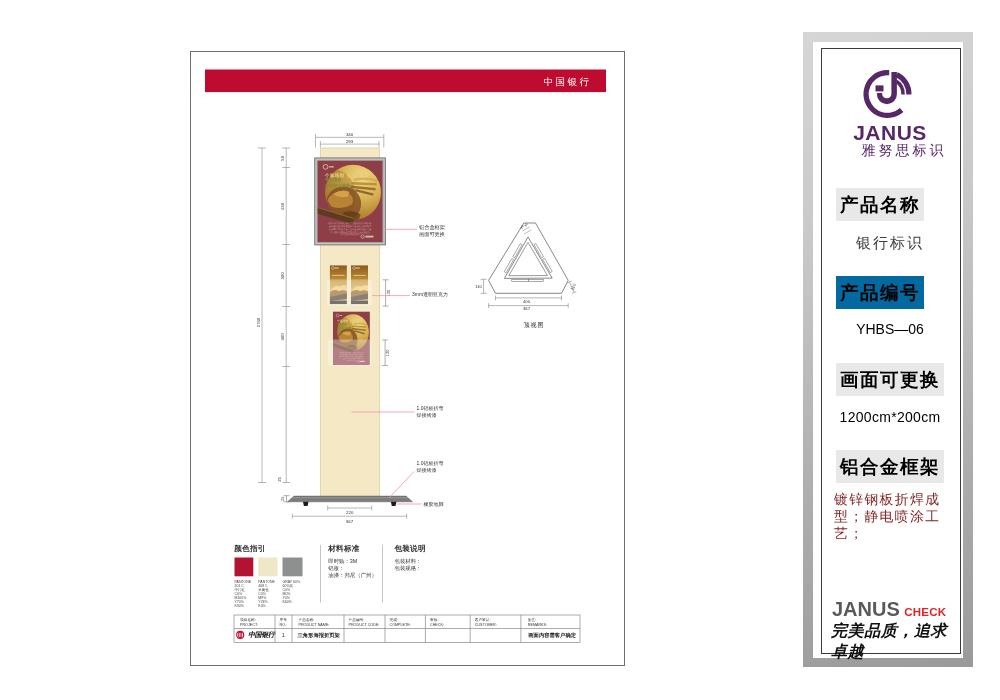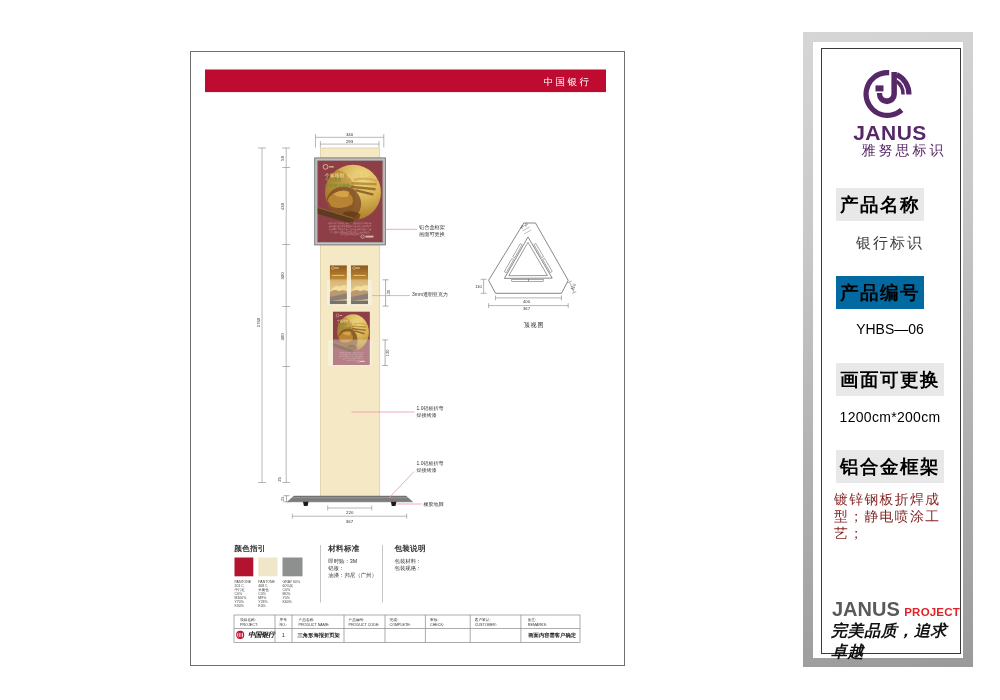--- a/index.html
+++ b/index.html
@@ -375,16 +375,16 @@
 <div class="abs" style="left:836px;top:363px;width:108px;height:33px;background:#e8e8e8;color:#000;font-size:18.5px;font-weight:bold;text-align:center;line-height:33px;letter-spacing:1.5px;">画面可更换</div>
 
 <div class="abs" style="left:821px;top:408.5px;width:138px;text-align:center;font-size:14px;color:#000;letter-spacing:0.3px;">1200cm*200cm</div>
 
 <div class="abs" style="left:836px;top:450px;width:108px;height:33px;background:#e8e8e8;color:#000;font-size:18.5px;font-weight:bold;text-align:center;line-height:33px;letter-spacing:1.5px;">铝合金框架</div>
 
 <div class="abs" style="left:834px;top:491px;width:114px;font-size:13.8px;color:#7f1d1d;line-height:17px;letter-spacing:1.4px;">镀锌钢板折焊成型；静电喷涂工艺；</div>
 
 <div class="abs" style="left:832px;top:598px;width:130px;">
 <span style="font-size:20px;font-weight:bold;color:#58595B;letter-spacing:0px;">JANUS</span>
-<span style="font-size:11.5px;font-weight:bold;color:#E32227;letter-spacing:0.2px;"> PROJECT</span>
+<span style="font-size:11.5px;font-weight:bold;color:#E32227;letter-spacing:0.2px;"> CHECK</span>
 </div>
 
 <div class="abs" style="left:831px;top:621px;width:132px;font-size:16px;font-weight:bold;font-style:italic;color:#111;font-family:'Liberation Serif',serif;letter-spacing:0.6px;">完美品质，追求卓越</div>
 
 </body></html>

